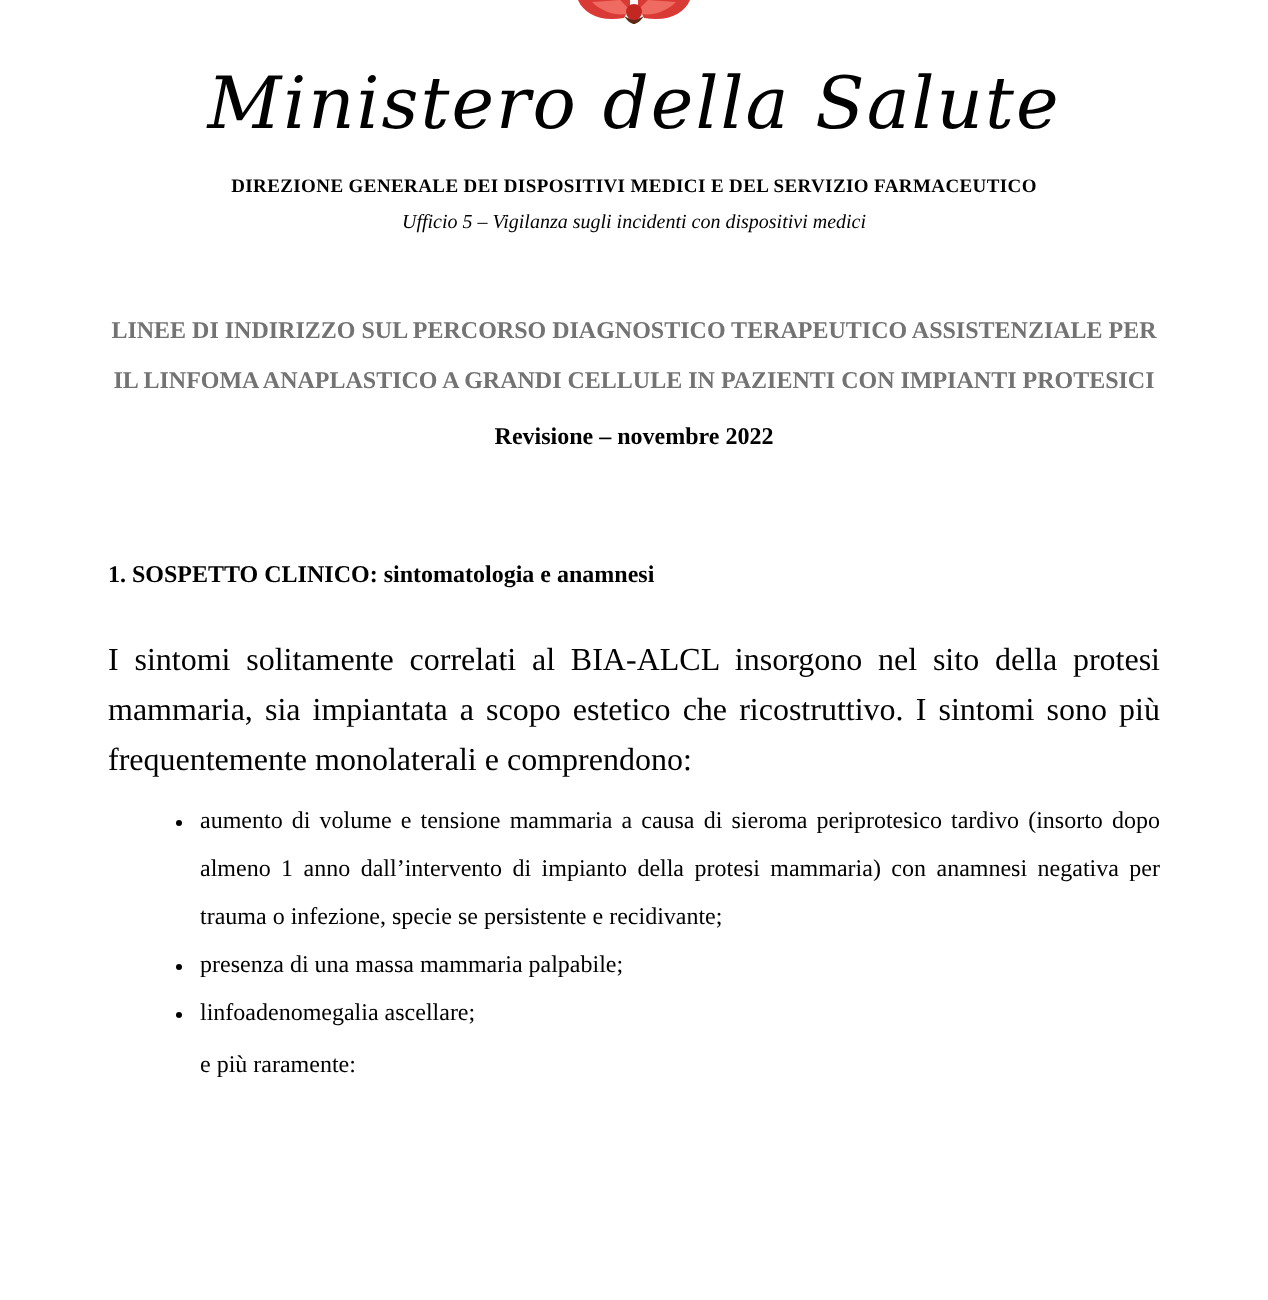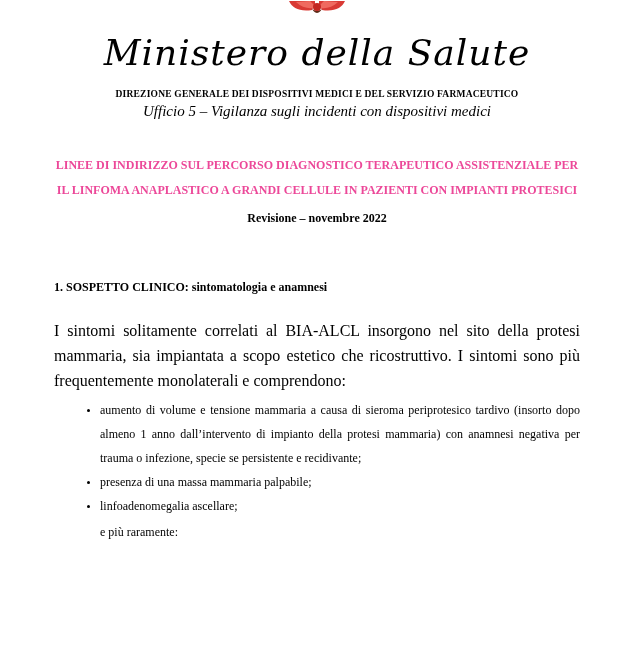--- a/index.html
+++ b/index.html
@@ -29,21 +29,21 @@
     font-weight: bold;
     font-size: 9.5px;
     line-height: 13px;
     letter-spacing: 0.2px;
     text-align: center;
     margin-top: 11px;
     white-space: nowrap;
   }
   .office {
     font-style: italic;
-    font-size: 15px;
+    font-size: 10px;
     line-height: 13px;
     text-align: center;
     margin-top: 4px;
   }
 
   .doc-title {
     font-weight: bold;
     font-size: 12px;
     line-height: 24.5px;
     text-align: center;
@@ -124,21 +124,21 @@
         <path d="M24,8 C26,11 28,12 29,12 C30,12 32,11 34,8 C31,10 27,10 24,8 Z" fill="#5d2a16"></path>
         <ellipse cx="29" cy="6" rx="4" ry="4" fill="#c22722"></ellipse>
       </svg>
     </div>
 
     <div class="ministry-name">Ministero della Salute</div>
 
     <div class="directorate">DIREZIONE GENERALE DEI DISPOSITIVI MEDICI E DEL SERVIZIO FARMACEUTICO</div>
     <div class="office">Ufficio 5 – Vigilanza sugli incidenti con dispositivi medici</div>
 
-    <div class="doc-title" style="color:#ec4899">
+    <div class="doc-title" style="color:#737373">
       <span class="t-line">LINEE DI INDIRIZZO SUL PERCORSO DIAGNOSTICO TERAPEUTICO ASSISTENZIALE PER</span>
       <span class="t-line">IL LINFOMA ANAPLASTICO A GRANDI CELLULE IN PAZIENTI CON IMPIANTI PROTESICI</span>
     </div>
 
     <div class="revision">Revisione – novembre 2022</div>
 
     <div class="sec-heading first">1. SOSPETTO CLINICO: sintomatologia e anamnesi</div>
 
     <div class="intro">I sintomi solitamente correlati al BIA-ALCL insorgono nel sito della protesi mammaria, sia impiantata a scopo estetico che ricostruttivo. I sintomi sono più frequentemente monolaterali e comprendono:</div>
 

